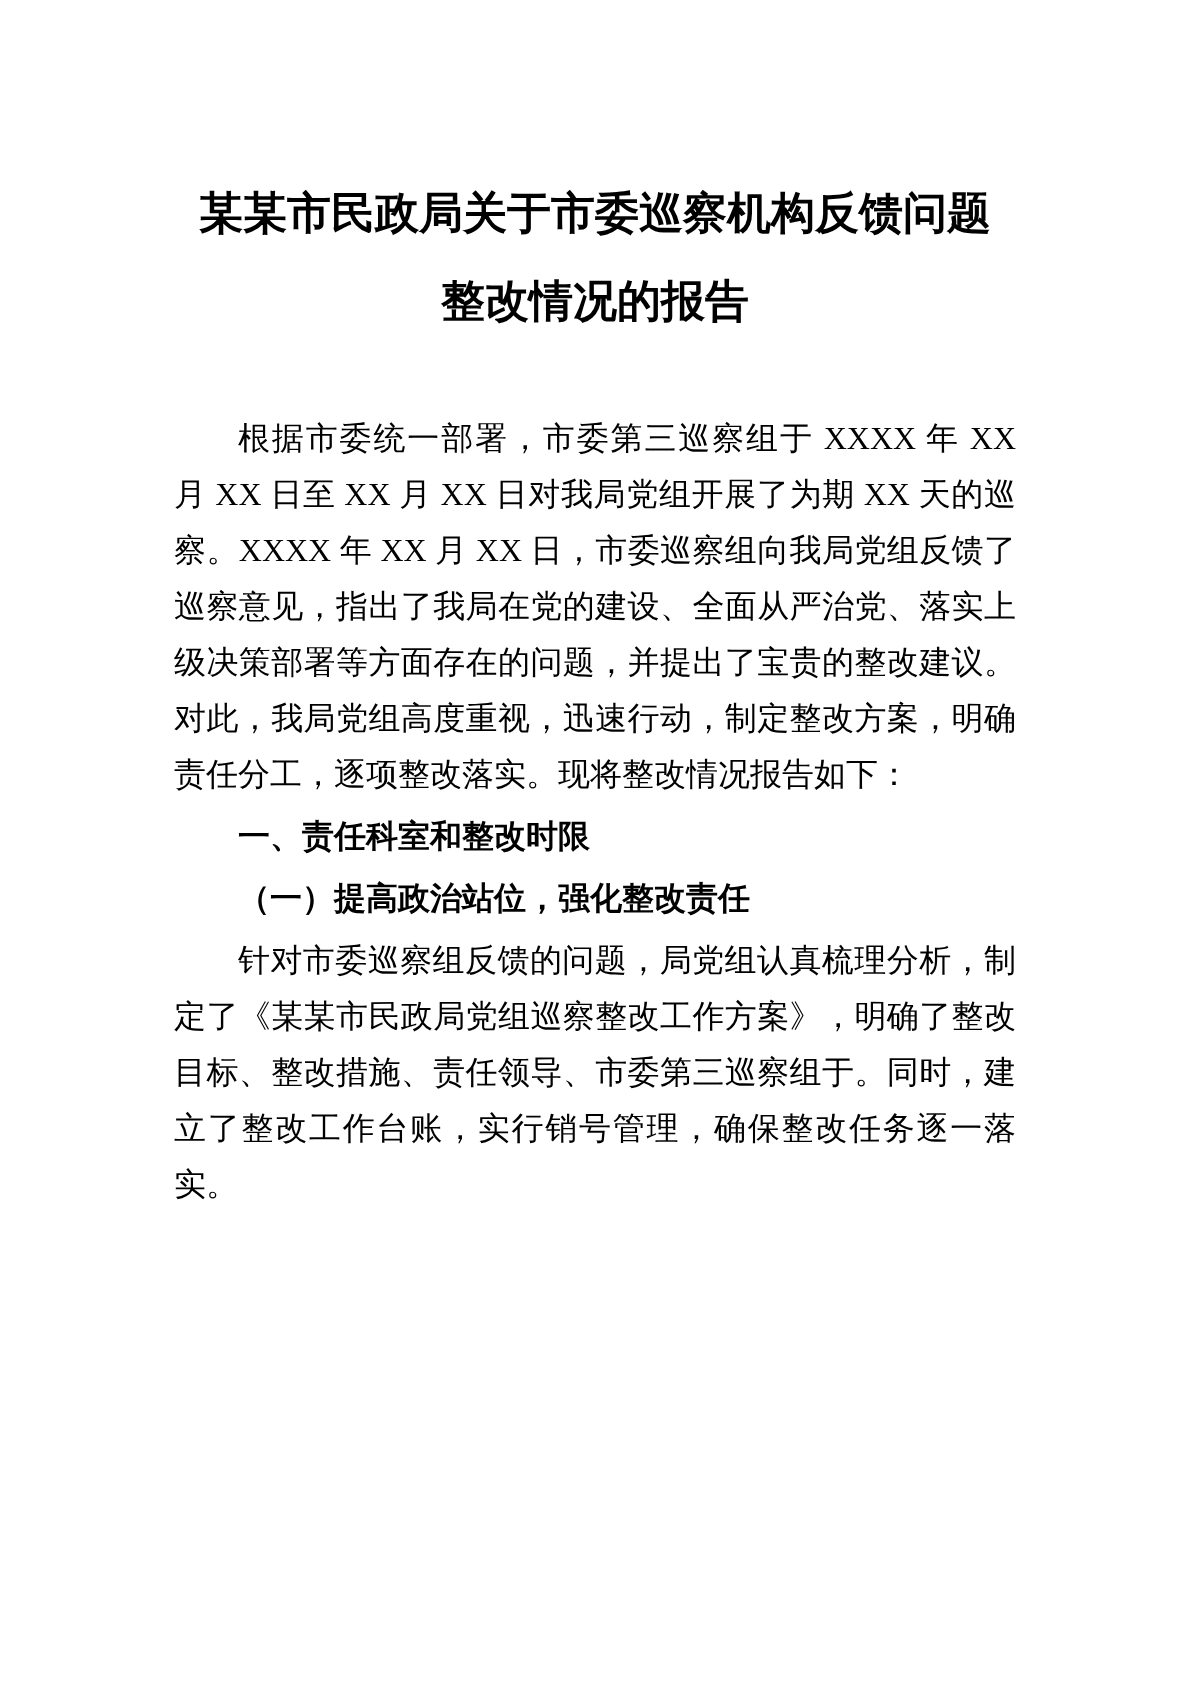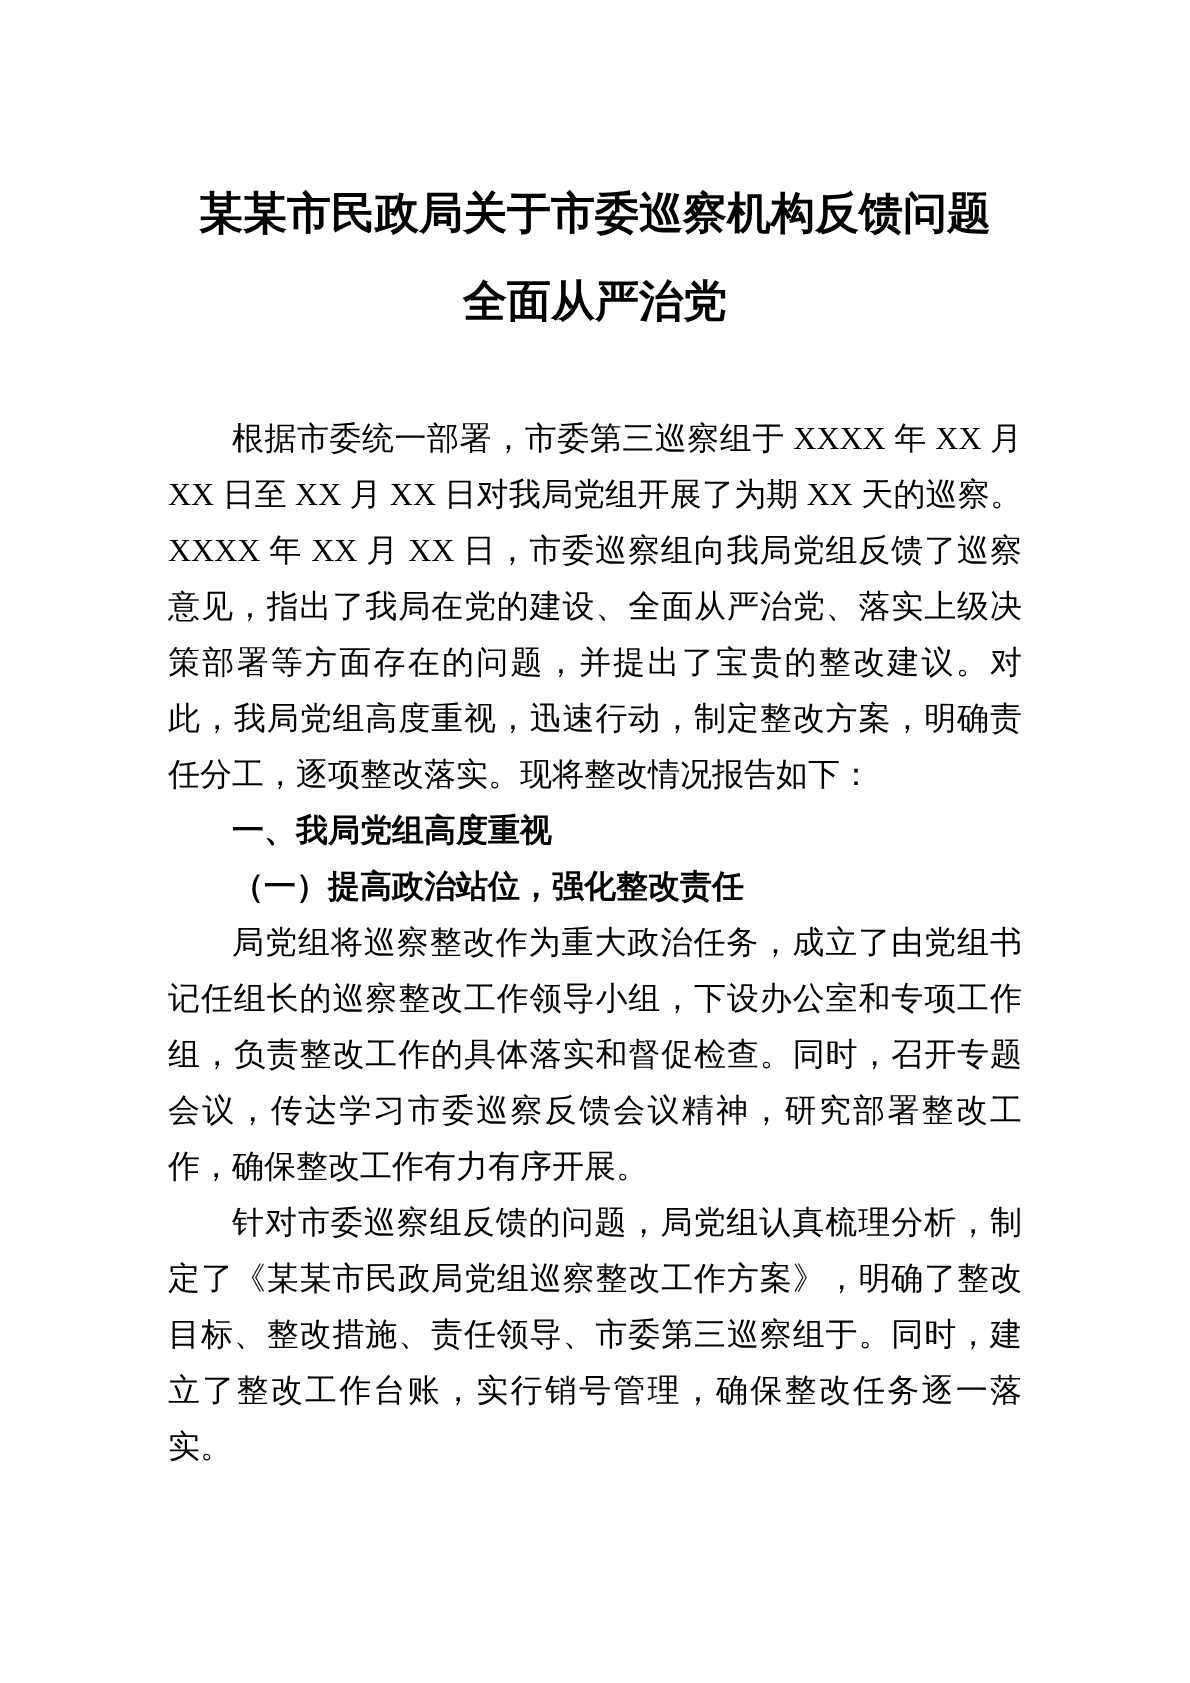--- a/index.html
+++ b/index.html
@@ -24,21 +24,21 @@
     font-size: 44px;
     font-weight: bold;
     line-height: 88px;
     text-align: center;
     color: #000000;
   }
   .doc-title .title-line {
     display: block;
   }
   .para {
-    margin: 0;
+    margin: 6px;
     font-size: 32px;
     line-height: 56px;
     text-align: justify;
     text-indent: 2em;
     color: #000000;
   }
   .para.body {
     font-family: "Liberation Serif", "DejaVu Serif", serif;
     font-weight: normal;
   }
@@ -51,27 +51,26 @@
     font-weight: bold;
   }
 </style>
 </head>
 <body>
 
 <div class="page">
 
   <h1 class="doc-title">
     <span class="title-line">某某市民政局关于市委巡察机构反馈问题</span>
-    <span class="title-line">全面从严治党</span>
+    <span class="title-line">整改情况的报告</span>
   </h1>
 
   <p class="para body">根据市委统一部署，市委第三巡察组于 XXXX 年 XX 月 XX 日至 XX 月 XX 日对我局党组开展了为期 XX 天的巡察。XXXX 年 XX 月 XX 日，市委巡察组向我局党组反馈了巡察意见，指出了我局在党的建设、全面从严治党、落实上级决策部署等方面存在的问题，并提出了宝贵的整改建议。对此，我局党组高度重视，迅速行动，制定整改方案，明确责任分工，逐项整改落实。现将整改情况报告如下：</p>
 
-  <p class="para heading-1">一、我局党组高度重视</p>
+  <p class="para heading-1">一、责任科室和整改时限</p>
 
   <p class="para heading-2">（一）提高政治站位，强化整改责任</p>
 
-  <p class="para body">局党组将巡察整改作为重大政治任务，成立了由党组书记任组长的巡察整改工作领导小组，下设办公室和专项工作组，负责整改工作的具体落实和督促检查。同时，召开专题会议，传达学习市委巡察反馈会议精神，研究部署整改工作，确保整改工作有力有序开展。</p>
 
 
   <p class="para body">针对市委巡察组反馈的问题，局党组认真梳理分析，制定了《某某市民政局党组巡察整改工作方案》，明确了整改目标、整改措施、责任领导、市委第三巡察组于。同时，建立了整改工作台账，实行销号管理，确保整改任务逐一落实。</p>
 
 </div>
 
 </body></html>

